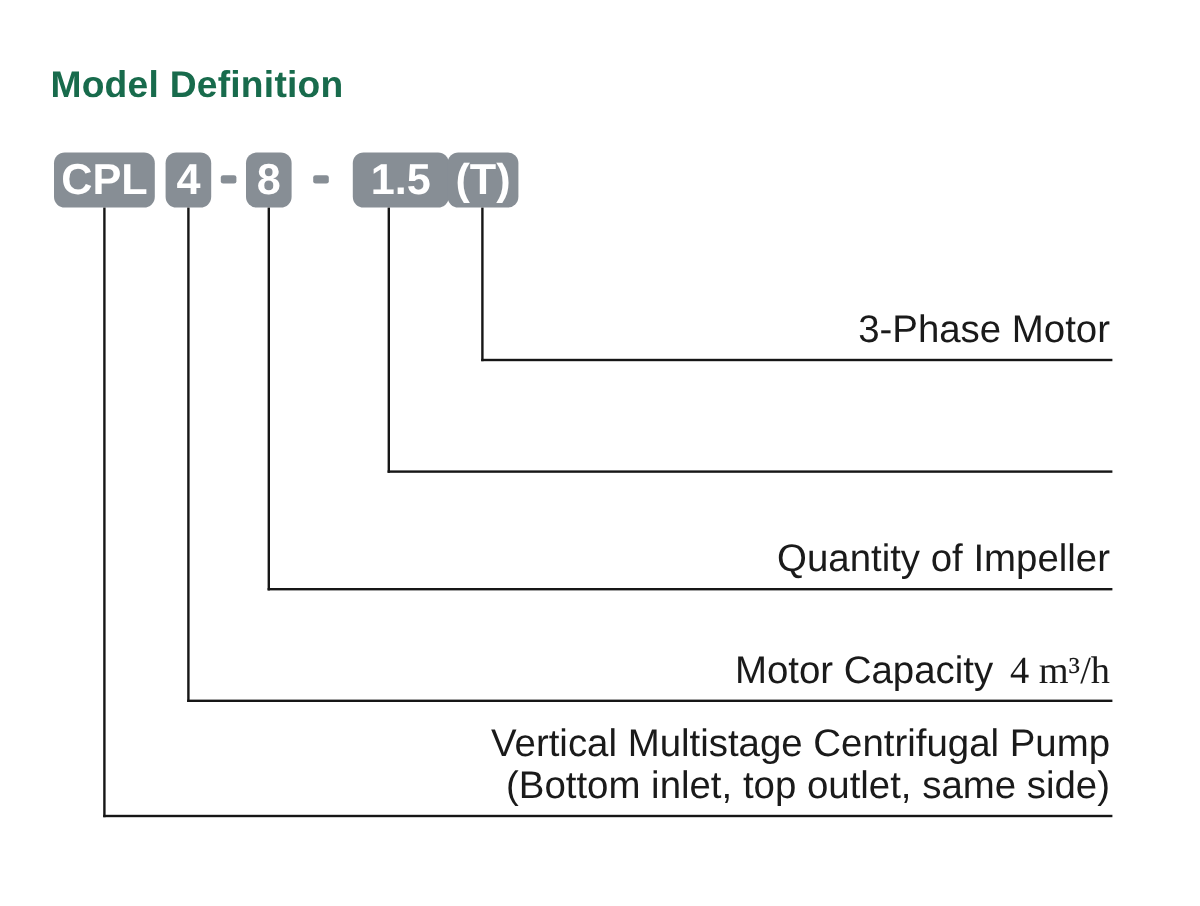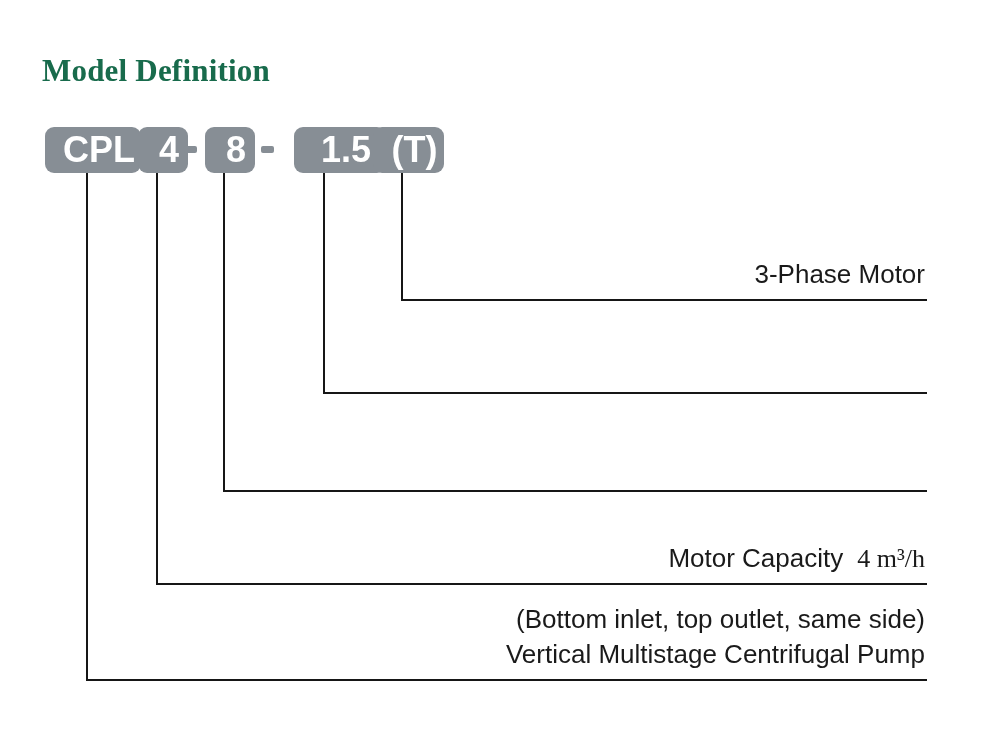--- a/index.html
+++ b/index.html
@@ -13,54 +13,52 @@
   }
   .title {
     position: absolute;
     left: 42px;
     top: 53px;
     font-size: 31px;
     font-weight: bold;
     color: #186b4c;
     letter-spacing: 0.2px;
     white-space: nowrap;
-    font-family: Liberation Serif, serif;
   }
   .badge {
     position: absolute;
     top: 127px;
     height: 46px;
     background: #878e95;
     color: #ffffff;
     border-radius: 9px;
     display: flex;
     align-items: center;
     justify-content: center;
     font-size: 36px;
     font-weight: bold;
     white-space: nowrap;
-    padding-left: 12px;
   }
   .sep-dash {
     position: absolute;
     top: 146px;
     width: 13px;
     height: 7px;
     background: #878e95;
     border-radius: 2px;
   }
   .connector {
     position: absolute;
     border-left: 2px solid #161616;
     border-bottom: 2px solid #161616;
   }
   .def-label {
     position: absolute;
     right: 75px;
-    font-size: 26px;
+    font-size: 32px;
     color: #1a1a1a;
     text-align: right;
     white-space: nowrap;
     line-height: 35px;
   }
   .def-label .cap-value { margin-left: 14px; font-family: Liberation Serif, serif; }
 </style>
 </head>
 <body>
 
@@ -80,23 +78,26 @@
   <div class="connector" style="left:323px; top:173px; width:602px; height:219px;"></div>
   <div class="connector" style="left:223px; top:173px; width:702px; height:317px;"></div>
   <div class="connector" style="left:156px; top:173px; width:769px; height:410px;"></div>
   <div class="connector" style="left:86px;  top:173px; width:839px; height:506px;"></div>
 
   <div class="def-label" style="bottom:463px;">
     <span>3-Phase Motor</span>
   </div>
 
 
+  <div class="def-label" style="bottom:272px;">
+    <span>Quantity of Impeller</span>
+  </div>
 
   <div class="def-label" style="bottom:179px;">
     <span>Motor Capacity</span><span class="cap-value">4 m³/h</span>
   </div>
 
   <div class="def-label" style="bottom:83px;">
+    <div>Vertical Multistage Centrifugal Pump</div>
     <div>(Bottom inlet, top outlet, same side)</div>
-    <div>Vertical Multistage Centrifugal Pump</div>
   </div>
 
 </div>
 
 </body></html>

